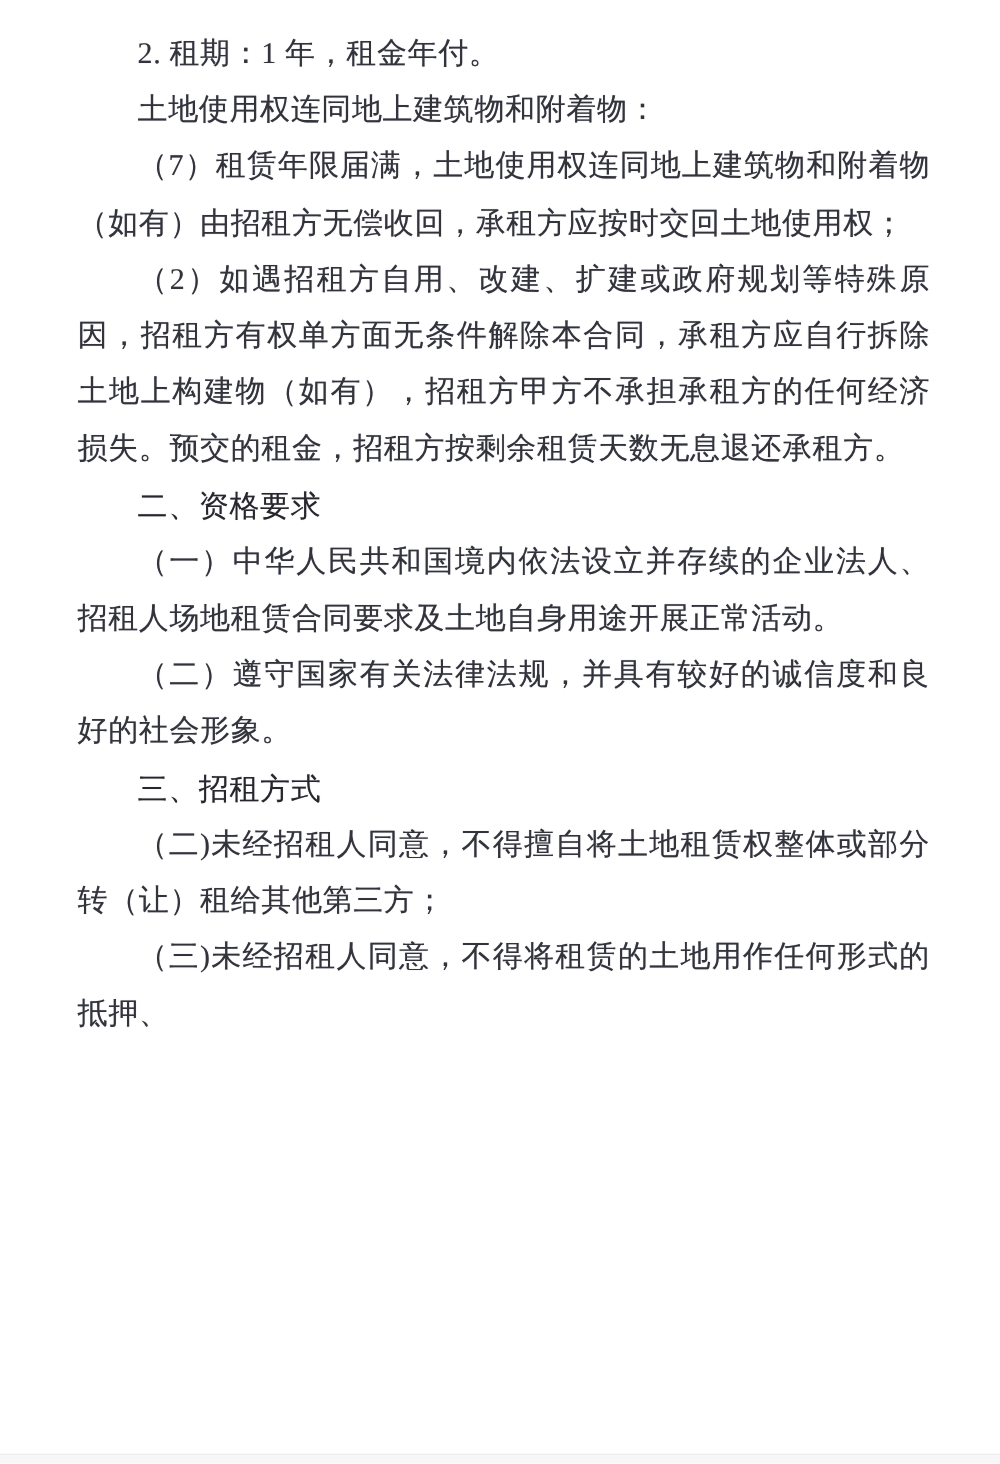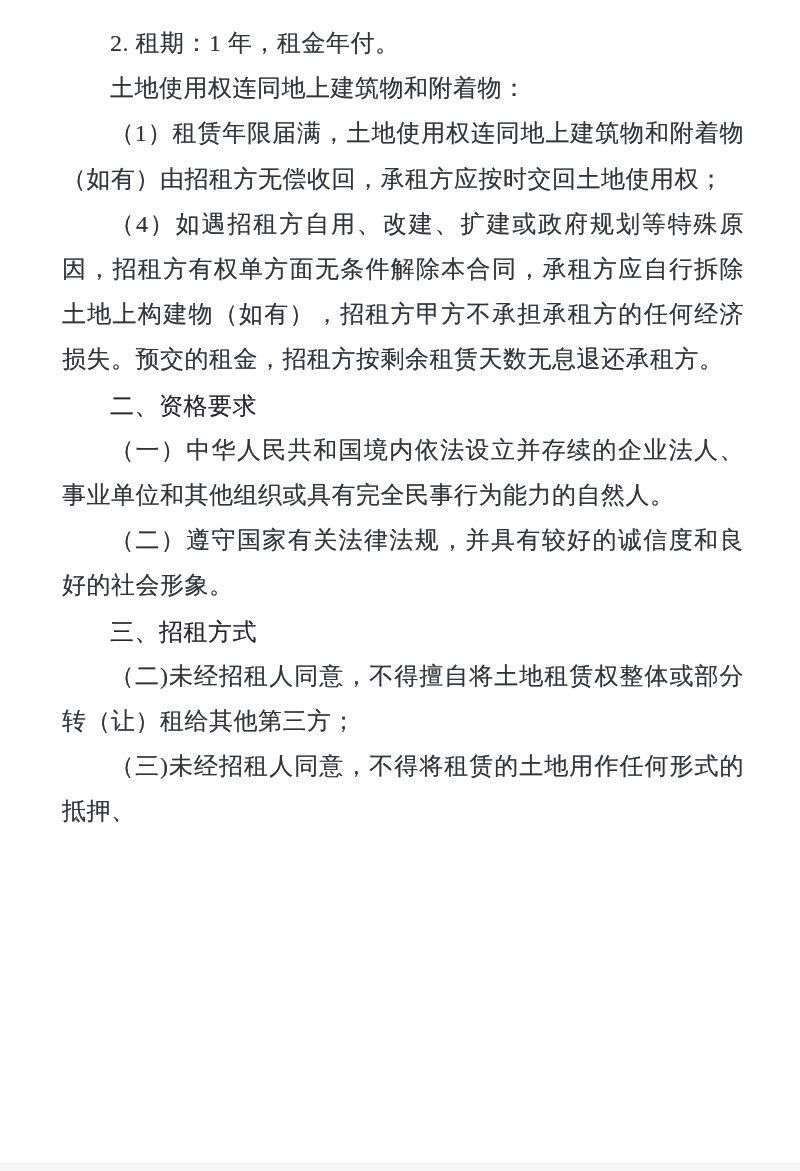--- a/index.html
+++ b/index.html
@@ -46,23 +46,23 @@
     border-top: 1px solid #ededef;
   }
 </style>
 </head>
 <body>
 
 <div class="page">
   <div class="doc-body">
     <p class="body">2. 租期：1 年，租金年付。</p>
     <p class="body">土地使用权连同地上建筑物和附着物：</p>
-    <p class="body">（1）租赁年限届满，土地使用权连同地上建筑物和附着物（如有）由招租方无偿收回，承租方应按时交回土地使用权；</p>
-    <p class="body">（4）如遇招租方自用、改建、扩建或政府规划等特殊原因，招租方有权单方面无条件解除本合同，承租方应自行拆除土地上构建物（如有），招租方甲方不承担承租方的任何经济损失。预交的租金，招租方按剩余租赁天数无息退还承租方。</p>
+    <p class="body">（7）租赁年限届满，土地使用权连同地上建筑物和附着物（如有）由招租方无偿收回，承租方应按时交回土地使用权；</p>
+    <p class="body">（2）如遇招租方自用、改建、扩建或政府规划等特殊原因，招租方有权单方面无条件解除本合同，承租方应自行拆除土地上构建物（如有），招租方甲方不承担承租方的任何经济损失。预交的租金，招租方按剩余租赁天数无息退还承租方。</p>
     <p class="heading">二、资格要求</p>
-    <p class="body">（一）中华人民共和国境内依法设立并存续的企业法人、事业单位和其他组织或具有完全民事行为能力的自然人。</p>
+    <p class="body">（一）中华人民共和国境内依法设立并存续的企业法人、招租人场地租赁合同要求及土地自身用途开展正常活动。</p>
     <p class="body">（二）遵守国家有关法律法规，并具有较好的诚信度和良好的社会形象。</p>
     <p class="heading">三、招租方式</p>
     <p class="body">（二)未经招租人同意，不得擅自将土地租赁权整体或部分转（让）租给其他第三方；</p>
     <p class="body">（三)未经招租人同意，不得将租赁的土地用作任何形式的抵押、</p>
   </div>
   <div class="page-bottom-edge"></div>
 </div>
 
 </body></html>

